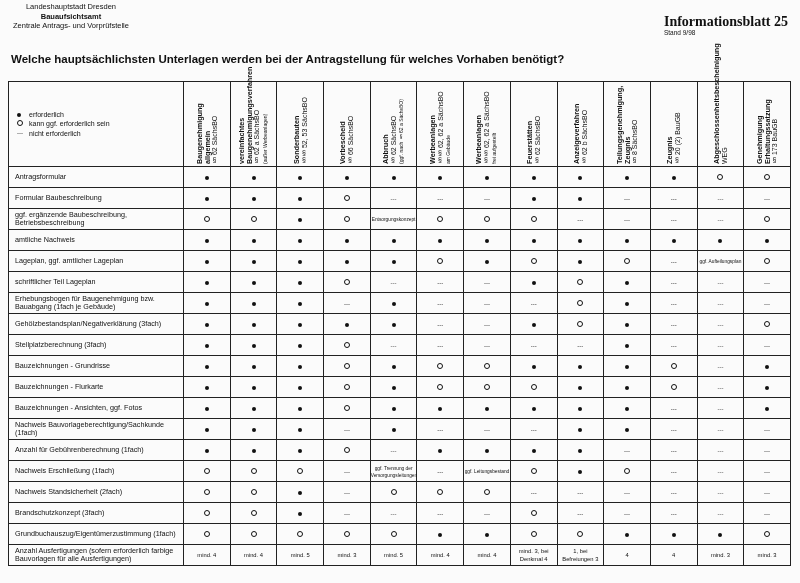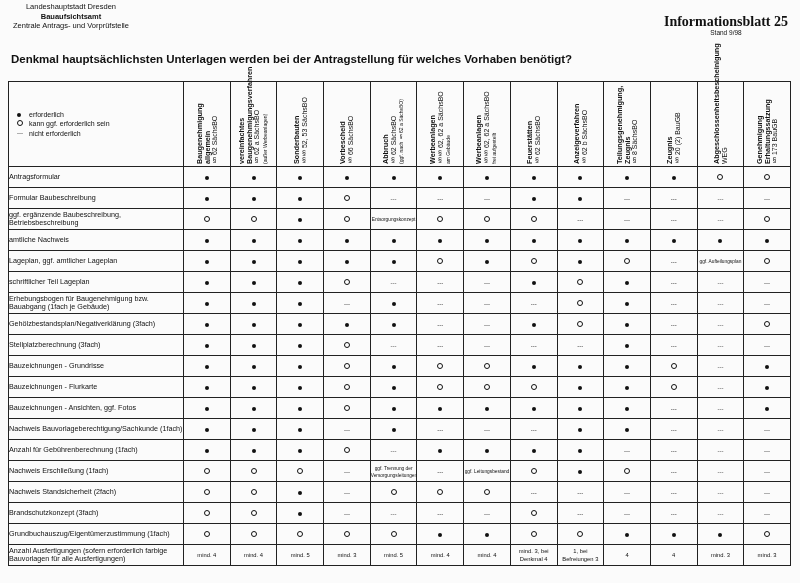--- a/index.html
+++ b/index.html
@@ -1,32 +1,32 @@
 <!DOCTYPE html>
 <html><head>
 <meta charset="utf-8">
 <style>
   html,body{margin:0;padding:0;}
   body{width:800px;height:583px;background:#fbfbfb;font-family:"Liberation Sans",sans-serif;color:#111;position:relative;overflow:hidden;}
   .org{position:absolute;left:13px;top:2px;font-size:7.5px;line-height:9.5px;text-align:center;}
   .org div:nth-child(2){font-weight:bold;}
-  .infoblatt{position:absolute;right:12px;top:14px;text-align:center;}
+  .infoblatt{position:absolute;right:12px;top:14px;text-align:left;}
   .infoblatt .t{font-family:"Liberation Serif",serif;font-weight:bold;font-size:14px;line-height:15px;}
   .infoblatt .s{font-size:6.5px;line-height:8px;}
   .question{position:absolute;left:11px;top:53px;font-weight:bold;font-size:11.5px;}
   table{position:absolute;left:8px;top:81px;border-collapse:collapse;table-layout:fixed;width:782px;}
   td,th{border:1px solid #222;padding:0;font-size:6.8px;vertical-align:middle;}
   th{height:84px;vertical-align:bottom;font-weight:normal;}
   th.legend{text-align:left;vertical-align:middle;padding-left:8px;}
   .lg{display:flex;align-items:center;font-size:7px;line-height:9px;}
   .lg .sym{width:12px;display:inline-block;}
   .vh{writing-mode:vertical-rl;transform:rotate(180deg);text-align:left;height:80px;margin:0 auto;padding:2px 0;font-size:7px;line-height:7.5px;}
   .vh b{font-weight:bold;font-size:7.2px;}
   .vh .sm{font-size:5px;}
-  td.lbl{font-size:7.2px;line-height:8.5px;height:20px;}
+  td.lbl{padding-left:6px;font-size:7.2px;line-height:8.5px;height:20px;}
   td.c{text-align:center;}
   .dot{display:inline-block;width:4px;height:4px;border-radius:50%;background:#111;}
   .ring{display:inline-block;width:4px;height:4px;border-radius:50%;border:1.2px solid #111;background:#fff;}
   .dash{font-size:6px;letter-spacing:0;color:#333;}
   .note{font-size:4.8px;line-height:5.5px;}
   .cnt{font-size:5.8px;line-height:7px;}
 </style>
 </head>
 <body>
 
@@ -34,21 +34,21 @@
   <div>Landeshauptstadt Dresden</div>
   <div>Bauaufsichtsamt</div>
   <div>Zentrale Antrags- und Vorprüfstelle</div>
 </div>
 
 <div class="infoblatt">
   <div class="t">Informationsblatt 25</div>
   <div class="s">Stand 9/98</div>
 </div>
 
-<div class="question">Denkmal hauptsächlichsten Unterlagen werden bei der Antragstellung für welches Vorhaben benötigt?</div>
+<div class="question">Welche hauptsächlichsten Unterlagen werden bei der Antragstellung für welches Vorhaben benötigt?</div>
 
 <table>
   <colgroup>
     <col style="width:175px">
     <col span="13" style="width:46.7px">
   </colgroup>
   <thead>
     <tr id="head-row">
       <th class="legend">
         <div class="lg">

